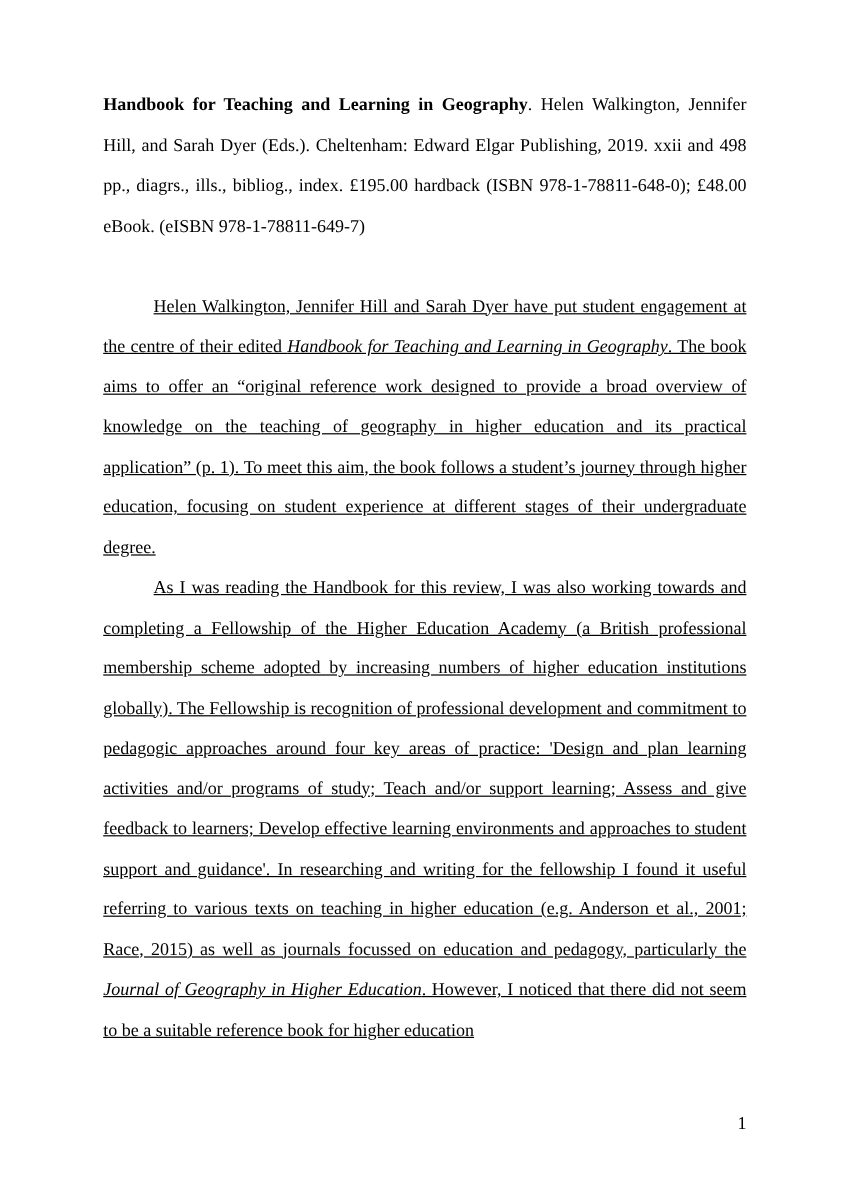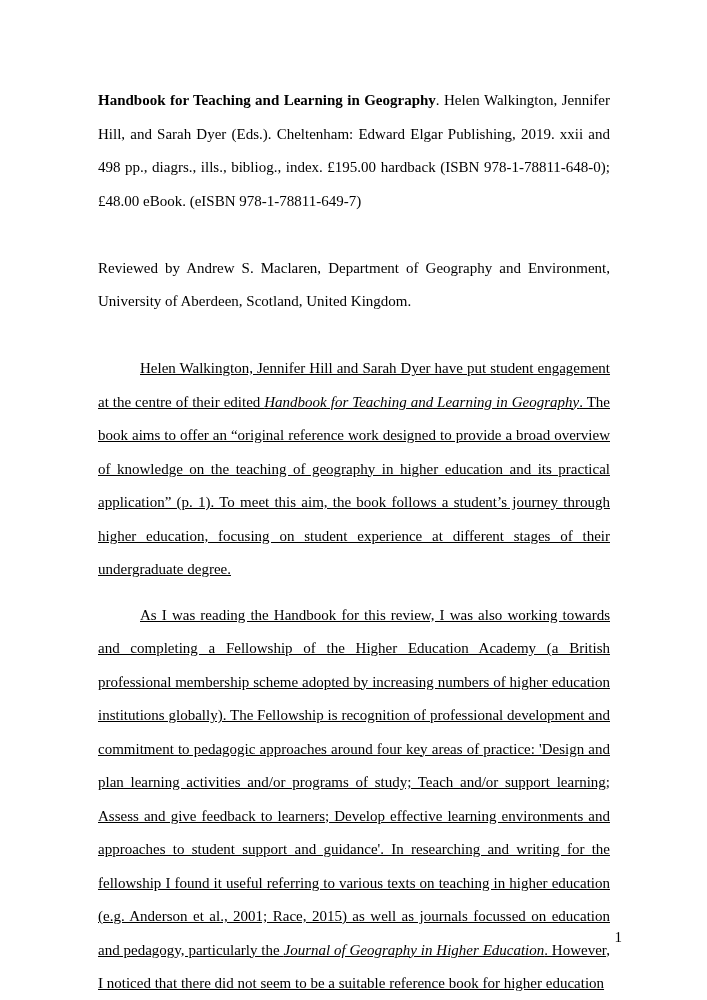--- a/index.html
+++ b/index.html
@@ -20,21 +20,21 @@
   .content {
     position: absolute;
     left: 86px;
     right: 85px;
     top: 72px;
     font-size: 15px;
     line-height: 33.5px;
     text-align: justify;
   }
   .content p {
-    margin: 12px;
+    margin: 0;
     padding: 0;
   }
   .block-gap {
     margin-bottom: 33.5px !important;
   }
   .body-para {
     text-indent: 42px;
     text-decoration: underline;
   }
   .page-number {
@@ -46,21 +46,20 @@
   }
 </style>
 </head>
 <body>
 
 <div class="page">
   <div class="content">
 
     <p class="citation block-gap"><span style="font-weight: bold;">Handbook for Teaching and Learning in Geography</span><span>. Helen Walkington, Jennifer Hill, and Sarah Dyer (Eds.). Cheltenham: Edward Elgar Publishing, 2019. xxii and 498 pp., diagrs., ills., bibliog., index. £195.00 hardback (ISBN 978-1-78811-648-0); £48.00 eBook. (eISBN 978-1-78811-649-7)</span></p>
 
-    <p class="reviewer block-gap">Reviewed by Andrew S. Maclaren, Department of Geography and Environment, University of Aberdeen, Scotland, United Kingdom.</p>
 
     <p class="body-para"><span>Helen Walkington, Jennifer Hill and Sarah Dyer have put student engagement at the centre of their edited </span><span style="font-style: italic;">Handbook for Teaching and Learning in Geography</span><span>. The book aims to offer an “original reference work designed to provide a broad overview of knowledge on the teaching of geography in higher education and its practical application” (p. 1). To meet this aim, the book follows a student’s journey through higher education, focusing on student experience at different stages of their undergraduate degree.</span></p>
 
     <p class="body-para"><span>As I was reading the Handbook for this review, I was also working towards and completing a Fellowship of the Higher Education Academy (a British professional membership scheme adopted by increasing numbers of higher education institutions globally). The Fellowship is recognition of professional development and commitment to pedagogic approaches around four key areas of practice: 'Design and plan learning activities and/or programs of study; Teach and/or support learning; Assess and give feedback to learners; Develop effective learning environments and approaches to student support and guidance'. In researching and writing for the fellowship I found it useful referring to various texts on teaching in higher education (e.g. Anderson et al., 2001; Race, 2015) as well as journals focussed on education and pedagogy, particularly the </span><span style="font-style: italic;">Journal of Geography in Higher Education</span><span>. However, I noticed that there did not seem to be a suitable reference book for higher education</span></p>
 
   </div>
 
   <div class="page-number">1</div>
 </div>
 

